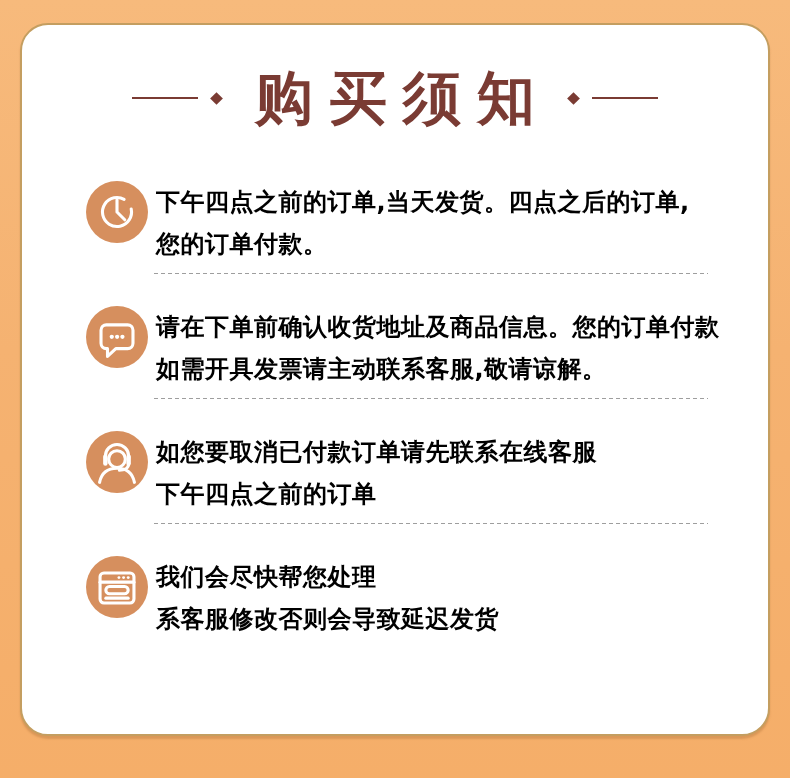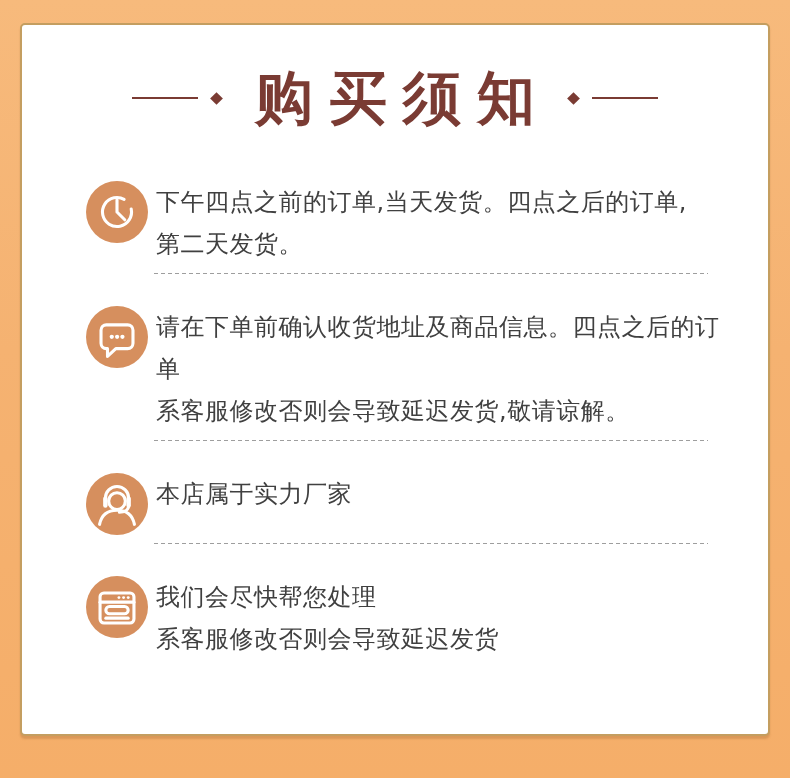--- a/index.html
+++ b/index.html
@@ -13,21 +13,21 @@
   }
   .card {
     position: absolute;
     left: 20px;
     top: 23px;
     width: 750px;
     height: 713px;
     box-sizing: border-box;
     background: #ffffff;
     border: 2px solid #C49E60;
-    border-radius: 5px;
+    border-radius: 28px;
     box-shadow: 0 3px 2px rgba(170,110,55,0.35);
   }
   .title-row {
     margin-top: 44px;
     display: flex;
     align-items: center;
     justify-content: center;
     gap: 14px;
     color: #7A3B33;
   }
@@ -72,22 +72,23 @@
   .icon-stroke {
     fill: none;
     stroke: #ffffff;
     stroke-width: 3.2;
     stroke-linecap: round;
     stroke-linejoin: round;
   }
   .notice-text {
     font-size: 24px;
     line-height: 42px;
-    color: #404040;
+    color: #000000;
     letter-spacing: 0.5px;
+    font-weight: bold;
   }
   .divider {
     height: 1px;
     margin: 8px 60px 32px 132px;
     background: repeating-linear-gradient(90deg, #9E9E9E 0 4px, transparent 4px 7px);
   }
 </style>
 </head>
 <body>
 
@@ -106,54 +107,55 @@
 
       <div class="row">
         <div class="icon-circle">
           <svg viewBox="0 0 64 64" aria-hidden="true">
             <circle class="icon-stroke" cx="32" cy="32" r="15" stroke-dasharray="81 13.2" transform="rotate(-12 32 32)"></circle>
             <path class="icon-stroke" d="M32 32 V19.5 M32 32 L40 40"></path>
           </svg>
         </div>
         <div class="notice-text">
           <div>下午四点之前的订单,当天发货。四点之后的订单,</div>
-          <div>第二天发货。</div>
+          <div>您的订单付款。</div>
         </div>
       </div>
       <div class="divider"></div>
 
       <div class="row">
         <div class="icon-circle">
           <svg viewBox="0 0 64 64" aria-hidden="true">
             <path class="icon-stroke" d="M43 19.5 H21 a5.5 5.5 0 0 0 -5.5 5.5 v13.5 a5.5 5.5 0 0 0 5.5 5.5 h1.2 v8 l8.6 -8 H43 a5.5 5.5 0 0 0 5.5 -5.5 V25 a5.5 5.5 0 0 0 -5.5 -5.5 Z"></path>
             <circle cx="26.6" cy="31.8" r="2.2" fill="#ffffff"></circle>
             <circle cx="32.1" cy="31.8" r="2.2" fill="#ffffff"></circle>
             <circle cx="37.6" cy="31.8" r="2.2" fill="#ffffff"></circle>
           </svg>
         </div>
         <div class="notice-text">
-          <div>请在下单前确认收货地址及商品信息。四点之后的订单</div>
-          <div>系客服修改否则会导致延迟发货,敬请谅解。</div>
+          <div>请在下单前确认收货地址及商品信息。您的订单付款</div>
+          <div>如需开具发票请主动联系客服,敬请谅解。</div>
         </div>
       </div>
       <div class="divider"></div>
 
       <div class="row">
         <div class="icon-circle">
           <svg viewBox="0 0 64 64" aria-hidden="true">
             <circle class="icon-stroke" cx="32" cy="29" r="8.6"></circle>
             <path class="icon-stroke" d="M20 28 v-2 a12 12 0 0 1 24 0 v2"></path>
             <path class="icon-stroke" d="M20 26.5 v7" style="stroke-width:4.6"></path>
             <path class="icon-stroke" d="M44 26.5 v7" style="stroke-width:4.6"></path>
             <path class="icon-stroke" d="M44 33.5 c0 5 -4.5 7 -9.5 7"></path>
             <path class="icon-stroke" d="M14 53 c2 -9.5 8.5 -14.5 18 -14.5 s16 5 18 14.5"></path>
           </svg>
         </div>
         <div class="notice-text">
-          <div>本店属于实力厂家</div>
+          <div>如您要取消已付款订单请先联系在线客服</div>
+          <div>下午四点之前的订单</div>
         </div>
       </div>
       <div class="divider"></div>
 
       <div class="row">
         <div class="icon-circle">
           <svg viewBox="0 0 64 64" aria-hidden="true">
             <rect class="icon-stroke" x="14.5" y="17.5" width="35" height="31" rx="4"></rect>
             <path class="icon-stroke" d="M14.5 27 h35"></path>
             <circle cx="34" cy="22.3" r="1.5" fill="#ffffff"></circle>

